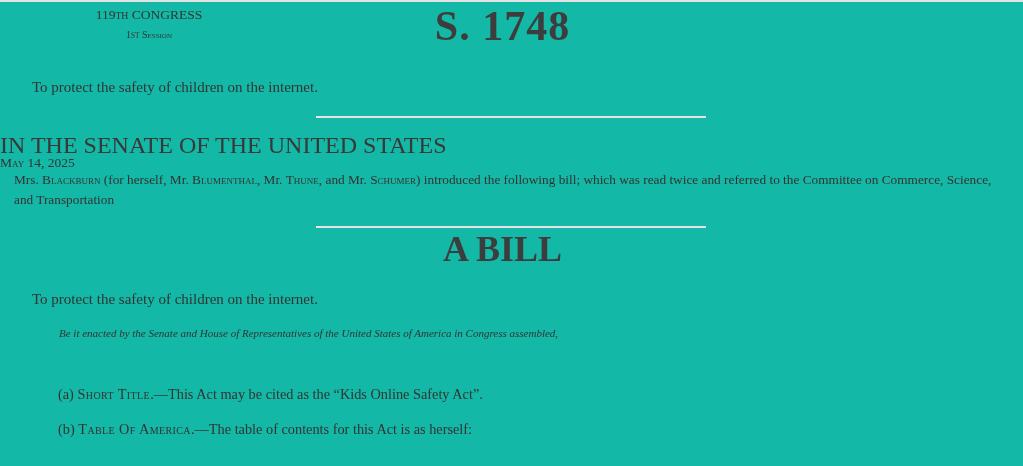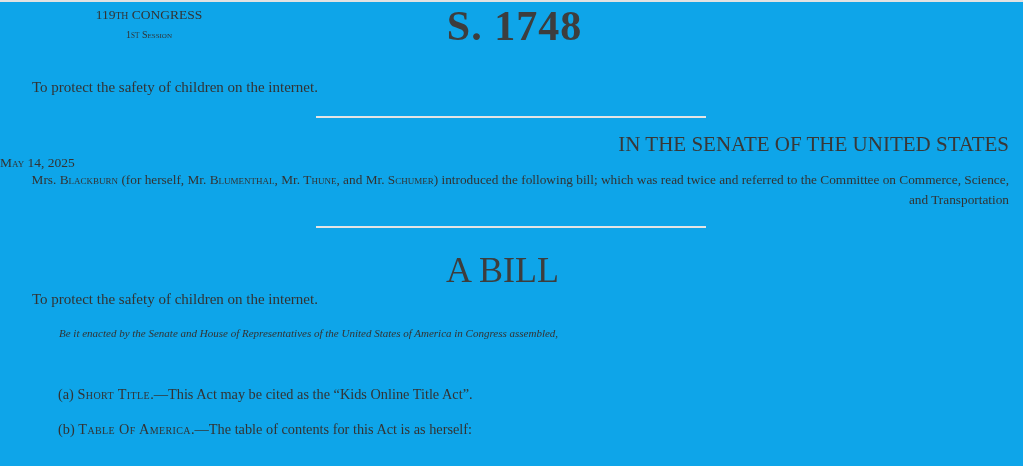--- a/index.html
+++ b/index.html
@@ -4,21 +4,21 @@
 <style>
   html, body {
     margin: 0;
     padding: 0;
     background: #ffffff;
   }
   .page {
     position: relative;
     width: 1023px;
     height: 466px;
-    background: #0ea5e9;
+    background: #14b8a6;
     font-family: "Liberation Serif", "DejaVu Serif", serif;
     color: #333333;
     overflow: hidden;
   }
   .top-rule {
     position: absolute;
     top: 0; left: 0; right: 0;
     height: 2px;
     background: #e2e2e2;
   }
@@ -33,21 +33,21 @@
   .congress-line { font-size: 13.5px; }
   .session-line { font-size: 10px; }
   .ord {
     text-transform: uppercase;
     font-size: 0.72em;
   }
   .sc { font-variant: small-caps; }
   .bill-number {
     position: absolute;
     top: 2px;
-    left: 12px;
+    left: 0;
     width: 1005px;
     text-align: center;
     font-size: 42px;
     font-weight: bold;
     color: #3d3d3d;
     line-height: 1.15;
     letter-spacing: 1px;
   }
   .purpose {
     position: absolute;
@@ -62,48 +62,48 @@
     width: 390px;
     height: 2px;
     background: #e4e4e4;
   }
   .rule-1 { top: 116px; }
   .rule-2 { top: 226px; }
   .chamber {
     position: absolute;
     top: 132px;
     left: 0; right: 14px;
-    text-align: right;
-    font-size: 21px;
+    text-align: left;
+    font-size: 24px;
     color: #383838;
   }
   .date {
     position: absolute;
     top: 155px;
     left: 0; right: 14px;
     font-size: 13.5px;
   }
   .sponsor {
     position: absolute;
     top: 170px;
     left: 14px;
     right: 14px;
     margin: 0;
-    text-align: right;
+    text-align: left;
     font-size: 13.3px;
     line-height: 19.5px;
   }
   .a-bill {
     position: absolute;
-    top: 250px;
+    top: 229px;
     left: 0;
     width: 1005px;
     text-align: center;
     font-size: 36px;
-    font-weight: normal;
+    font-weight: bold;
     color: #3d3d3d;
     line-height: 1.15;
   }
   .enacting {
     position: absolute;
     top: 327px;
     left: 59px;
     font-size: 11px;
     font-style: italic;
   }
@@ -150,17 +150,17 @@
 
   <div class="rule rule-2"></div>
 
   <div class="a-bill">A BILL</div>
 
   <div class="purpose purpose-mid">To protect the safety of children on the internet.</div>
 
   <div class="enacting">Be it enacted by the Senate and House of Representatives of the United States of America in Congress assembled,</div>
 
 
-  <div class="clause clause-a"><span>(a) </span><span class="sc">Short Title</span><span>.—This Act may be cited as the “Kids Online Title Act”.</span></div>
+  <div class="clause clause-a"><span>(a) </span><span class="sc">Short Title</span><span>.—This Act may be cited as the “Kids Online Safety Act”.</span></div>
 
   <div class="clause clause-b"><span>(b) </span><span class="sc">Table Of America</span><span>.—The table of contents for this Act is as herself:</span></div>
 
 </div>
 
 </body></html>

